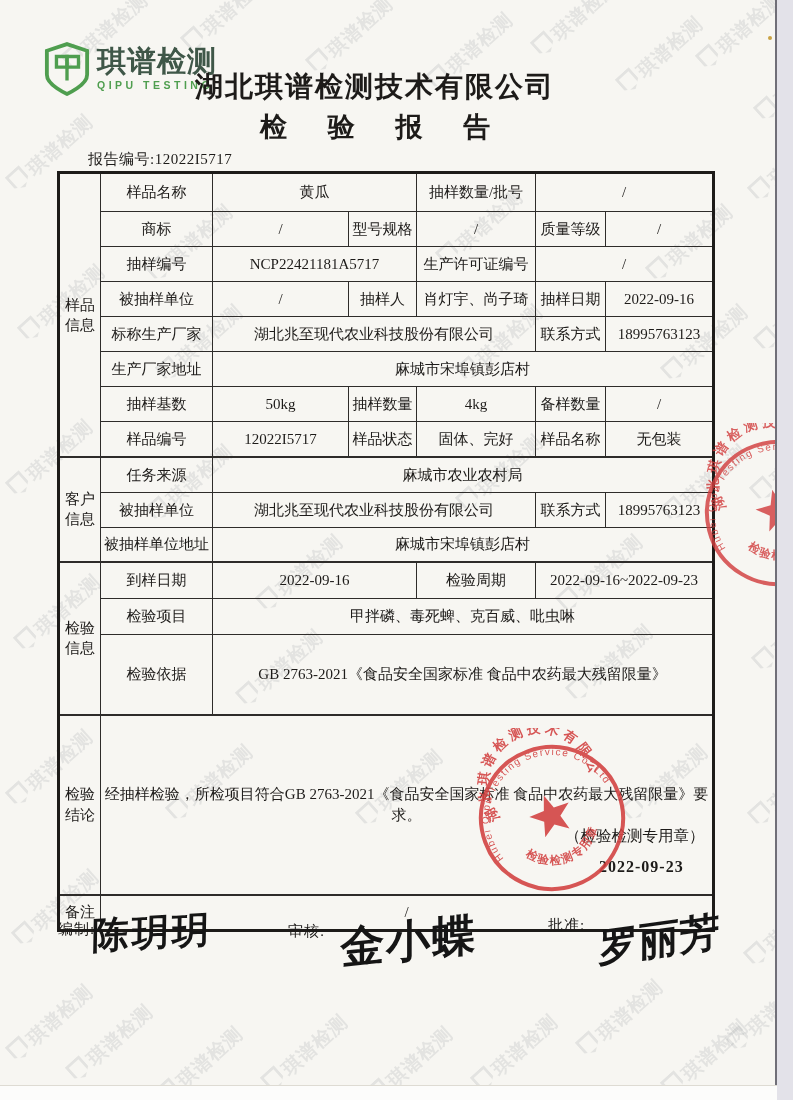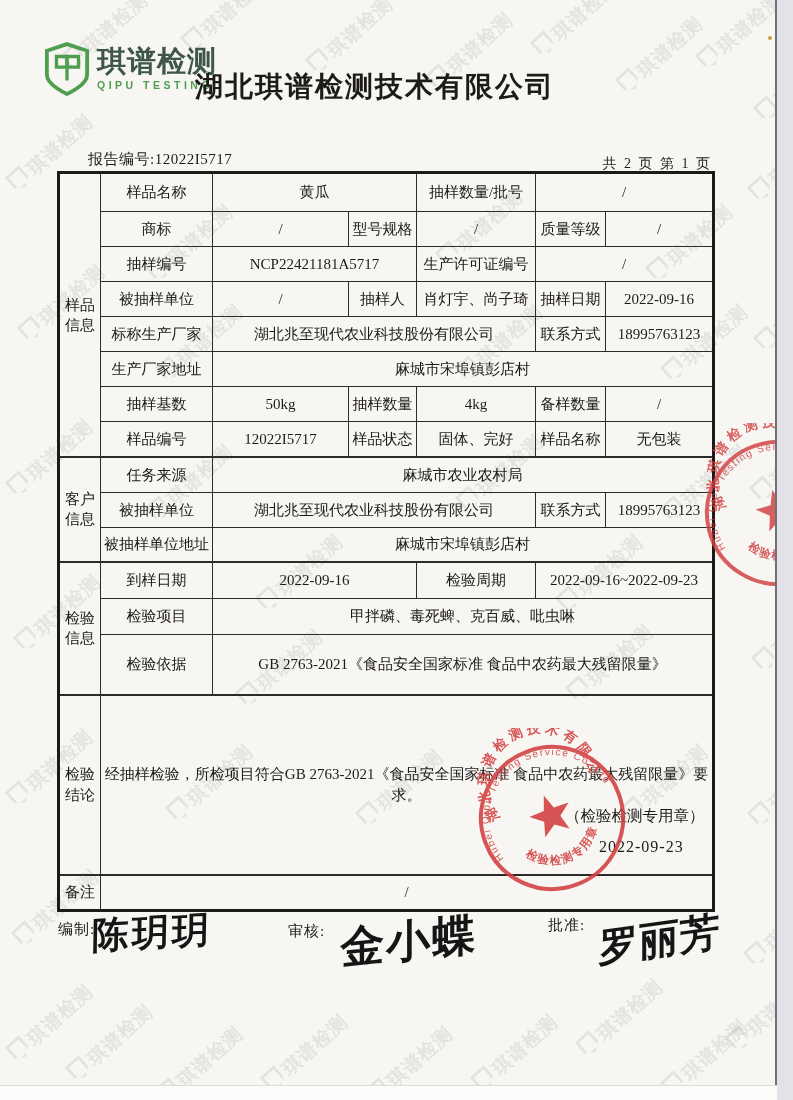--- a/index.html
+++ b/index.html
@@ -48,27 +48,27 @@
     border:3px solid #1d1b19;background:transparent;
   }
   table.rpt td{
     border:1px solid #2e2c2a; padding:0 3px;
     text-align:center; vertical-align:middle;
     font-size:15px; line-height:1.35; overflow:hidden;
   }
   tr.secline td{border-top-width:2px;}
   td.sec{padding:0 6px;line-height:1.55;}
   .h39{height:39px}.h35{height:35px}.h36{height:36px}.h34{height:34px}
-  .h37{height:37px}.h72{height:60px}.h156{height:180px}
+  .h37{height:37px}.h72{height:80px}.h156{height:180px}
   td.concl{
     text-align:left;vertical-align:top;position:relative;
     padding:38px 8px 0 26px;font-size:14px;line-height:1.5;overflow:visible;
   }
   .seal-note{position:absolute;left:464px;top:110px;font-size:15.5px;white-space:nowrap;}
-  .seal-date{position:absolute;left:498px;top:140px;font-size:16px;letter-spacing:1px;white-space:nowrap;}
+  .seal-date{position:absolute;left:498px;top:140px;font-size:16px;letter-spacing:1px;white-space:nowrap;font-weight:bold;}
   
   .stamp{position:absolute;z-index:6;pointer-events:none;}
   .stamp1{left:462px;top:728px;opacity:0.88;}
   .stamp2{left:688px;top:423px;opacity:0.82;}
   .stamp text{fill:#d23f3f;}
   
   .sig{position:absolute;z-index:3;font-size:15px;letter-spacing:1px;}
   .sig-name{
     position:absolute;z-index:3;font-weight:600;color:#151515;
     font-family:"Liberation Serif","DejaVu Serif",serif;white-space:nowrap;
@@ -146,22 +146,22 @@
       <path d="M24 2 L45 9 V34 C45 45 24 54 24 54 C24 54 3 45 3 34 V9 Z" fill="none" stroke="#4f9e4f" stroke-width="4"></path>
       <path d="M13 15 H24 V26 H13 Z" fill="none" stroke="#4f9e4f" stroke-width="3.5"></path>
       <path d="M24 40 V15 H36 V26 H24" fill="none" stroke="#4f9e4f" stroke-width="3.5"></path>
     </svg>
     <div class="logo-txt">
       <div class="brand">琪谱检测</div>
       <div class="brand-en">QIPU TESTING</div>
     </div>
   </div>
   <div class="hdr company">湖北琪谱检测技术有限公司</div>
+  <div class="hdr doc-title">检 验 报 告</div>
   <div class="hdr report-no">报告编号:12022I5717</div>
-  <div class="hdr pagination">共 2 页 第 1 页</div>
 
   <table class="rpt">
     <colgroup>
       <col style="width:42px">
         <col style="width:112px">
         <col style="width:136px">
       <col style="width:68px">
         <col style="width:119px">
         <col style="width:70px">
         <col style="width:108px">

